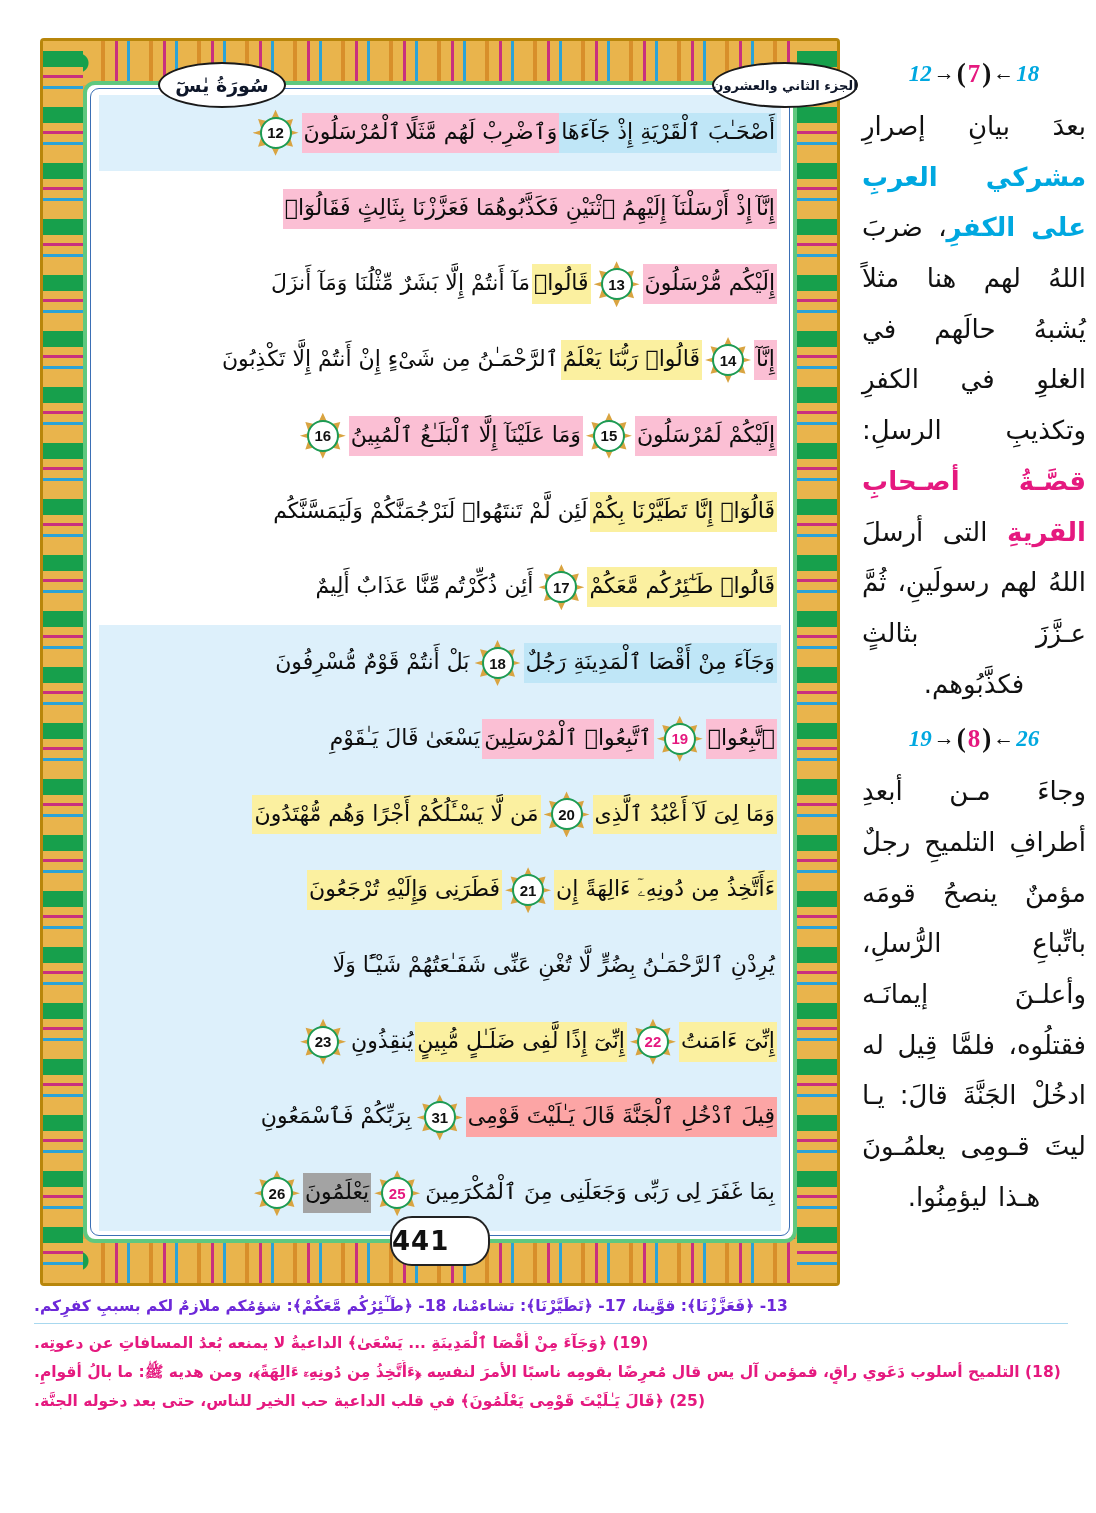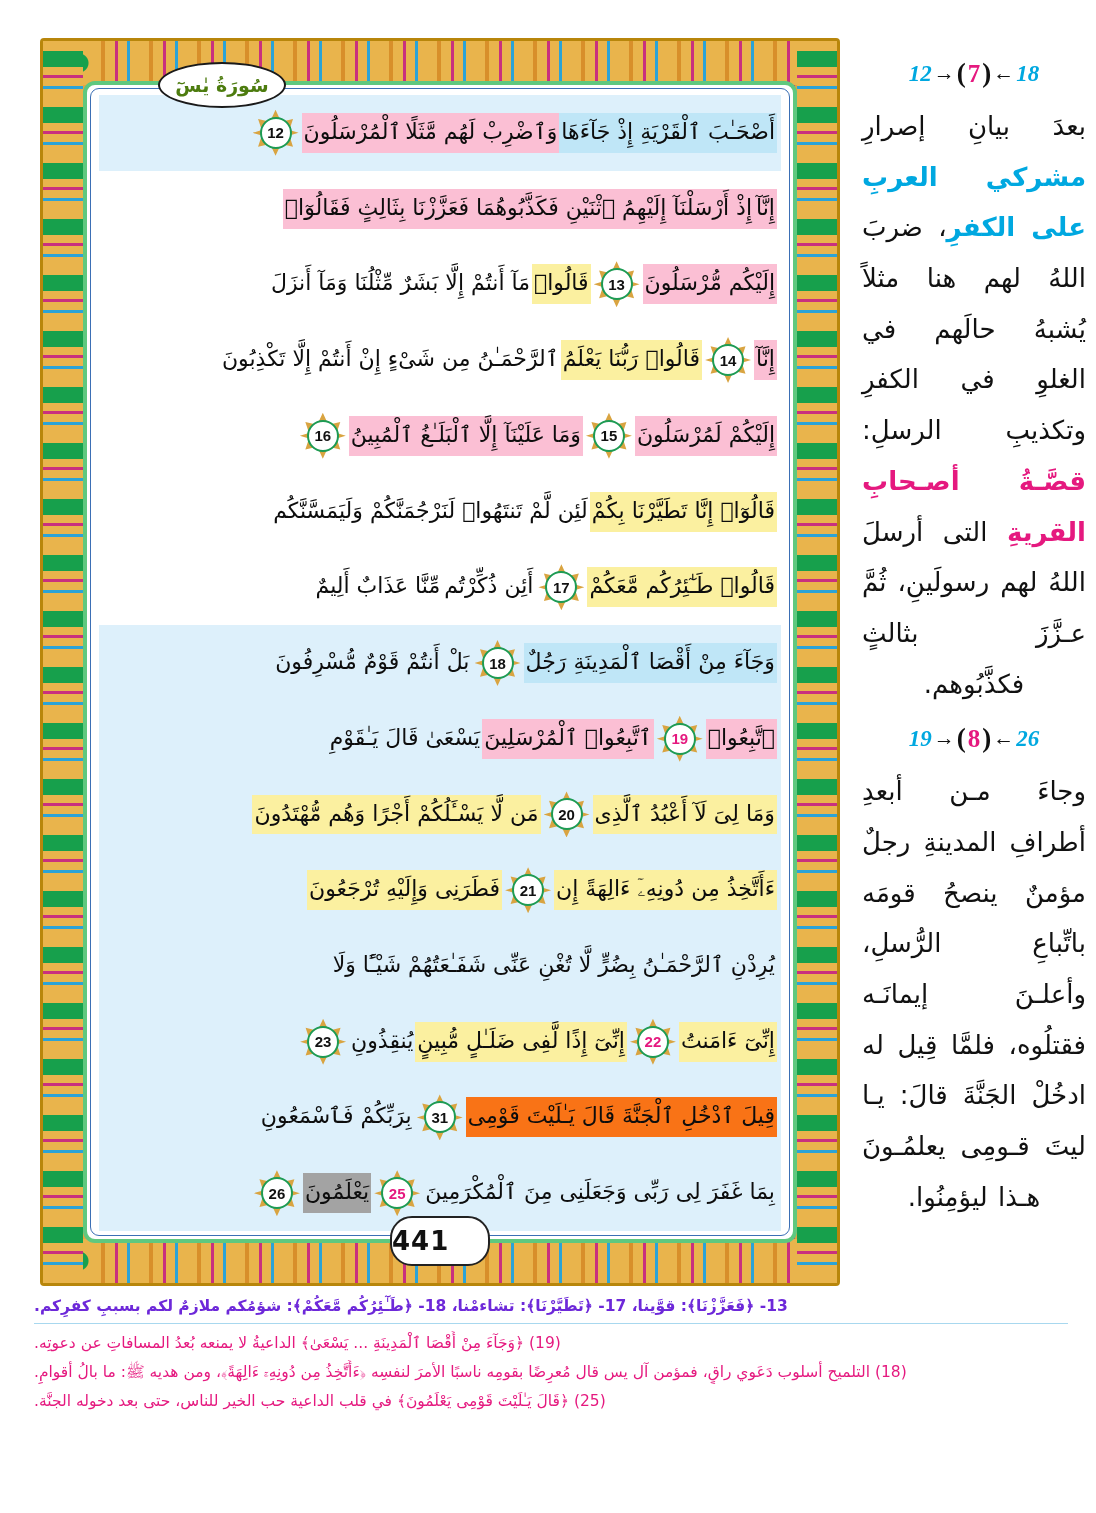--- a/index.html
+++ b/index.html
@@ -93,21 +93,21 @@
     display:flex;align-items:center;justify-content:center;
     z-index:6;
     padding:0 12px;
     box-sizing:border-box;
   }
   .cartouche.surah{left:118px;width:128px;}
   .cartouche.juz{left:672px;width:146px;}
   .cartouche span{
     font-family:"DejaVu Sans","Liberation Sans",sans-serif;
     font-weight:700;
-    color:#4d7c0f;
+    color:#0f172a;
     white-space:nowrap;
   }
   .cartouche.surah span{font-size:19px;}
   .cartouche.juz span{font-size:13px;}
 
   
   .pagenum{
     position:absolute;
     bottom:20px;left:50%;transform:translateX(-50%);
     width:96px;height:46px;
@@ -145,21 +145,21 @@
     font-family:"DejaVu Sans","Liberation Serif",serif;
     font-size:22px;
     line-height:1.18;
     color:#0d0d0d;
     padding:6px 2px 8px 2px;
     white-space:nowrap;
   }
   .seg.hl-pink{background:#fbbfd4;}
   .seg.hl-blue{background:#bfe6f7;}
   .seg.hl-yellow{background:#fbf0a0;}
-  .seg.hl-orange{background:#f97316;}
+  .seg.hl-orange{background:#fca5a5;}
   .seg.hl-gray{background:#a3a3a3;}
   .seg.hl-none{background:transparent;}
 
   
   .band-blue{background:#ddf0fb;}
   .band-white{background:#ffffff;}
 
   
   .ayah{
     position:relative;
@@ -230,21 +230,21 @@
   .fn{
     font-family:"DejaVu Sans","Liberation Sans",sans-serif;
     font-size:15.5px;
     line-height:1.55;
     text-align:left;
     margin-bottom:5px;
     white-space:nowrap;
     overflow:hidden;
   }
   .fn.c-blue{color:#6d28d9;font-weight:700;}
-  .fn.c-magenta{color:#e5197f;font-weight:400;}
+  .fn.c-magenta{color:#e5197f;font-weight:700;}
   .fn-sep{
     height:1px;background:#a8d8ef;margin:4px 0 7px 0;
   }
 </style>
 </head>
 <body>
 
 <div class="page">
 
   <div class="quran-block">
@@ -411,20 +411,23 @@
                   <span>26</span>
                 </div>
               </div>
             </div>
           </div>
       </div>
     </div>
 
     <div class="cartouche surah">
       <span>سُورَةُ يٰسٓ</span>
+    </div>
+    <div class="cartouche juz">
+      <span>الجزء الثاني والعشرون</span>
     </div>
 
     <div class="pagenum">
       <span>441</span>
     </div>
   </div>
 
   <div class="sidebar">
 
     <div class="range-row">
@@ -442,21 +445,21 @@
     <div class="range-row second">
       <span class="num">26</span>
       <span class="arrow">←</span>
       <span class="paren">(</span>
       <span class="grp">8</span>
       <span class="paren">)</span>
       <span class="arrow">→</span>
       <span class="num">19</span>
     </div>
 
-    <div class="tafsir" id="tafsir-2"><span>وجاءَ مـن أبعدِ أطرافِ المدينةِ رجلٌ مؤمنٌ ينصحُ قومَه باتِّباعِ الرُّسلِ، وأعلـنَ إيمانَـه فقتلُوه، فلمَّا قِيل له ادخُلْ الجَنَّةَ قالَ: يـا ليتَ قـومِى يعلمُـونَ هـذا ليؤمِنُوا.</span></div>
+    <div class="tafsir" id="tafsir-2"><span>وجاءَ مـن أبعدِ أطرافِ التلميحِ رجلٌ مؤمنٌ ينصحُ قومَه باتِّباعِ الرُّسلِ، وأعلـنَ إيمانَـه فقتلُوه، فلمَّا قِيل له ادخُلْ الجَنَّةَ قالَ: يـا ليتَ قـومِى يعلمُـونَ هـذا ليؤمِنُوا.</span></div>
   </div>
 
   <div class="footnotes" id="footnotes-root">
       <div class="fn c-blue">13- ﴿فَعَزَّزْنَا﴾: قوَّينا، 17- ﴿تَطَيَّرْنَا﴾: تشاءمْنا، 18- ﴿طَـٰٓئِرُكُم مَّعَكُمْ﴾: شؤمُكم ملازمٌ لكم بسببِ كفرِكم.</div>
       <div class="fn-sep"></div>
       <div class="fn c-magenta">(19) ﴿وَجَآءَ مِنْ أَقْصَا ٱلْمَدِينَةِ ... يَسْعَىٰ﴾ الداعيةُ لا يمنعه بُعدُ المسافاتِ عن دعوتِه.</div>
       <div class="fn c-magenta">(18) التلميح أسلوب دَعَوي راقٍ، فمؤمن آل يس قال مُعرِضًا بقومِه ناسبًا الأمرَ لنفسِه ﴿ءَأَتَّخِذُ مِن دُونِهِۦٓ ءَالِهَةً﴾، ومن هديه ﷺ: ما بالُ أقوامٍ.</div>
       <div class="fn c-magenta">(25) ﴿قَالَ يَـٰلَيْتَ قَوْمِى يَعْلَمُونَ﴾ في قلب الداعية حب الخير للناس، حتى بعد دخوله الجنَّة.</div>
     </div>
 

